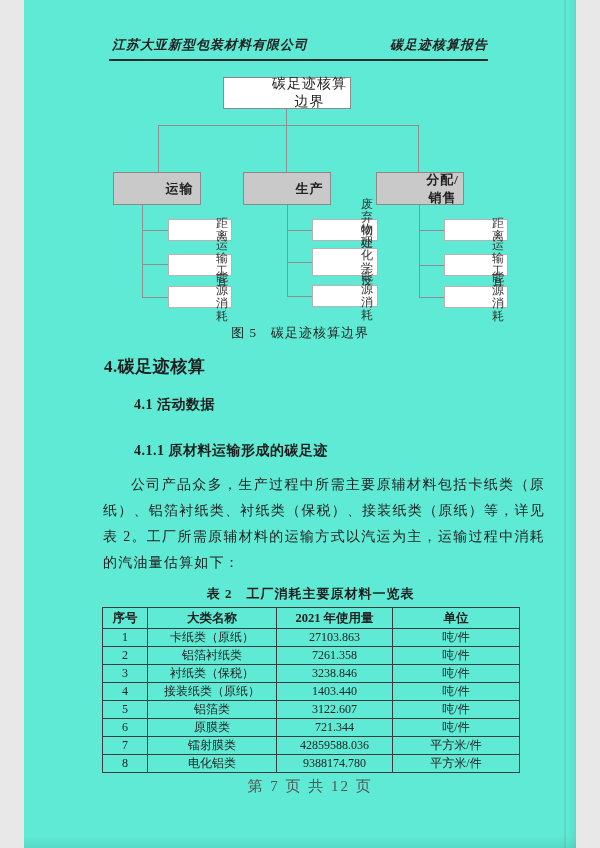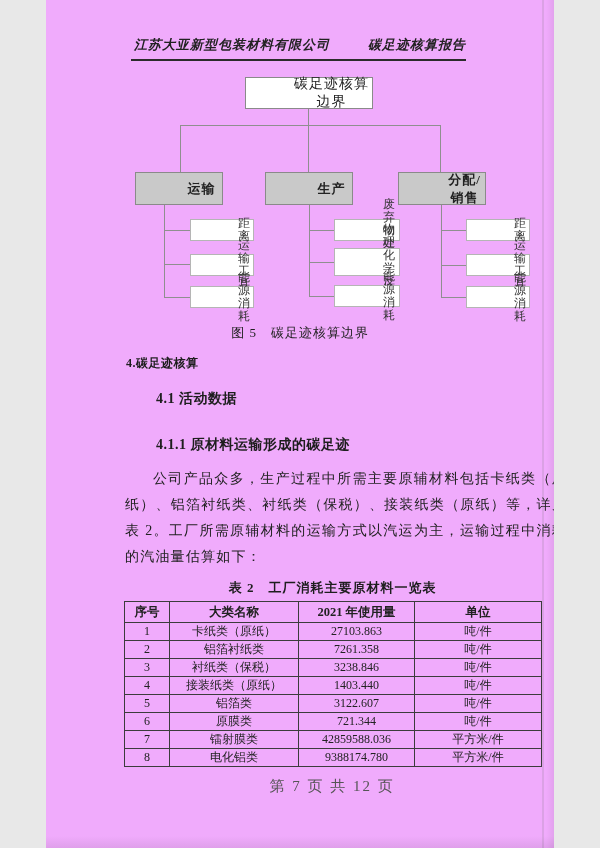--- a/index.html
+++ b/index.html
@@ -1,20 +1,20 @@
 <!DOCTYPE html>
 <html><head>
 <meta charset="utf-8">
 <style>
   html,body{margin:0;padding:0;background:#e8e8e8;}
   .page{
     position:relative;
-    width:508px;height:848px;
+    width:552px;height:848px;
     margin:0 auto;
-    background:#f0abfc;
+    background:#5eead4;
     font-family:"Liberation Serif","DejaVu Serif",serif;
     color:#1e1e1e;
     overflow:hidden;
     box-sizing:border-box;
     padding-top:36px;
   }
   
   .header{
     display:flex;justify-content:space-between;
     margin:0 88px 0 88px;
@@ -53,21 +53,21 @@
     width:64px;height:22px;
     border:1px solid #b5b5b5;
     font-size:12px;line-height:13px;color:#333;
     letter-spacing:1px;
   }
   .leaf.tall{height:28px;}
   
   .caption{
     text-align:center;font-size:13px;letter-spacing:1px;color:#222;margin-top:0;
   }
-  .h1{margin:13px 0 0 80px;font-size:12px;font-weight:bold;letter-spacing:.5px;}
+  .h1{margin:13px 0 0 80px;font-size:17px;font-weight:bold;letter-spacing:.5px;}
   .h2{margin:18px 0 0 110px;font-size:14px;font-weight:bold;letter-spacing:.5px;}
   .h3{margin:28px 0 0 110px;font-size:14px;font-weight:bold;letter-spacing:.5px;}
   .body-text{
     margin:12px 0 0 79px;
     width:442px;
     font-size:14px;line-height:26px;
     text-align:justify;text-align-last:left;
     text-indent:2em;
     letter-spacing:1.2px;
     color:#222;

